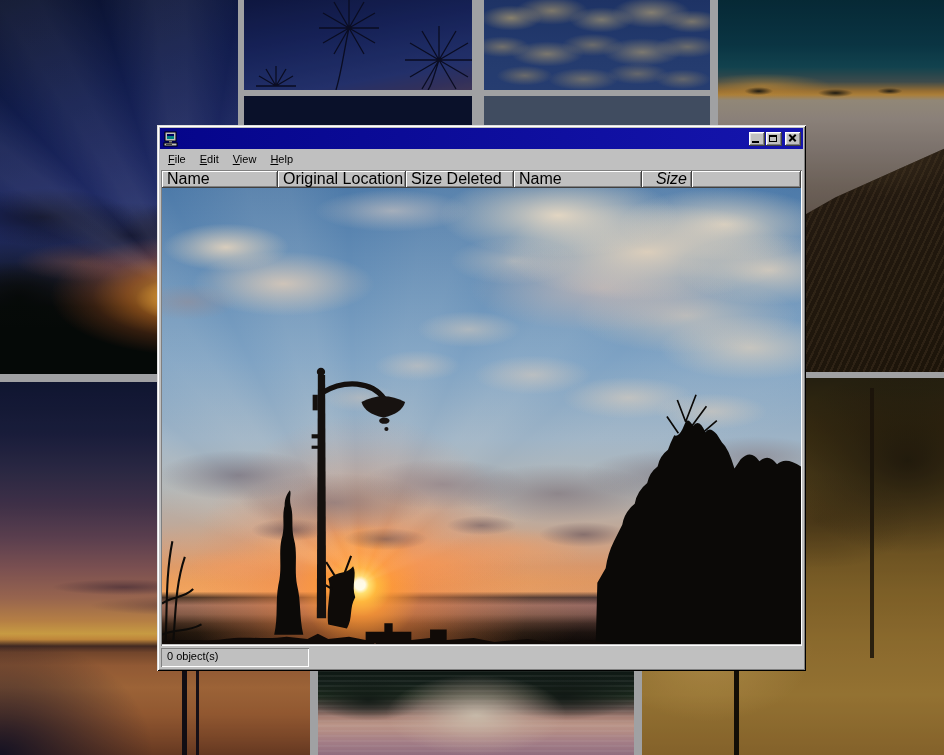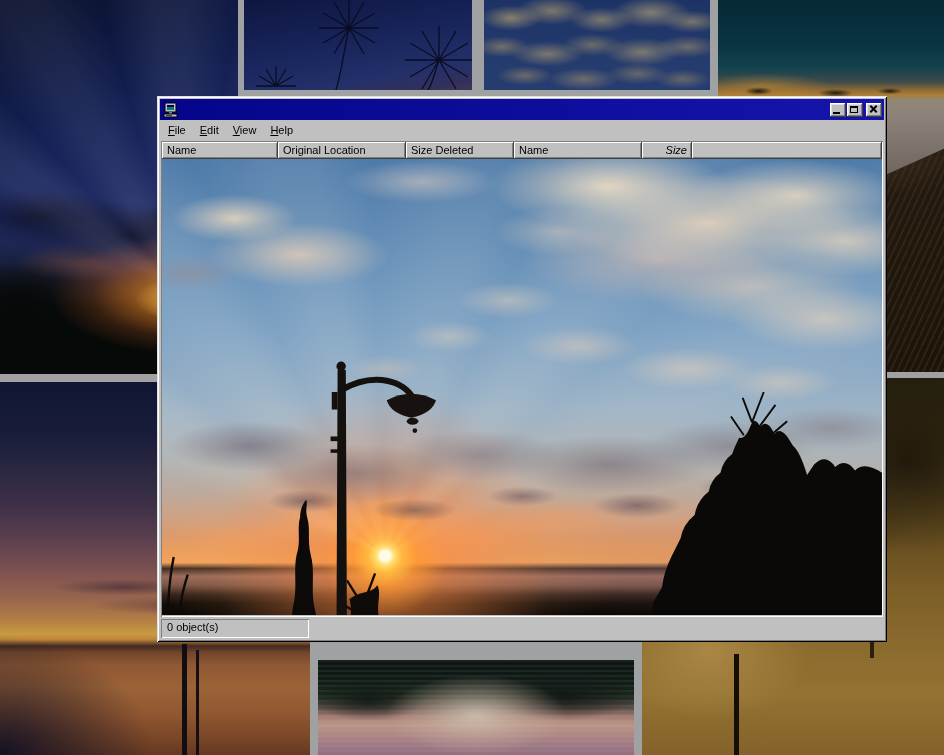--- a/index.html
+++ b/index.html
@@ -75,21 +75,21 @@
       radial-gradient(120px 60px at 58% 38%, rgba(60,44,16,.5), transparent 80%),
       linear-gradient(180deg,#2c2610 0%,#443512 14%,#5e4a1c 28%,#7c5e24 42%,#96722c 56%,#a88034 70%,#b38a3a 84%,#a07630 100%);}
   .tile-golden .pole1{position:absolute;left:228px;top:10px;width:4px;height:270px;background:rgba(30,22,8,.85);}
   .tile-golden .pole2{position:absolute;left:92px;top:276px;width:5px;height:101px;background:#161004;}
   .tile-golden svg{position:absolute;left:0;top:14px;}
   .tile-sliver-b{left:244px;top:96px;width:228px;height:64px;background:#0c1430;}
   .tile-sliver-c{left:484px;top:96px;width:226px;height:64px;background:#4e5c72;}
   .bg-dim{position:absolute;inset:0;background:rgba(8,8,18,.18);}
 
   
-  .window{position:absolute;left:157px;top:96px;width:730px;height:546px;
+  .window{position:absolute;left:157px;top:125px;width:649px;height:546px;
     background:#c0c0c0;padding:3px;box-sizing:border-box;
     box-shadow:inset 1px 1px 0 #dfdfdf, inset -1px -1px 0 #000,
                inset 2px 2px 0 #fff, inset -2px -2px 0 #808080;}
   .titlebar{height:21px;background:linear-gradient(90deg,#05058a,#1515ad);
     display:flex;align-items:center;padding:0 2px;}
   .app-icon{width:16px;height:16px;margin:0 3px 0 1px;flex:0 0 auto;}
   .title-text{color:#fff;font-size:11px;font-weight:bold;flex:1 1 auto;
     white-space:nowrap;overflow:hidden;}
   .tb-btns{display:flex;gap:0;}
   .win-btn{width:16px;height:14px;background:#c0c0c0;position:relative;margin-left:1px;
@@ -101,21 +101,21 @@
     border:1px solid #000;border-top-width:2px;box-sizing:border-box;}
   .btn-x::before,.btn-x::after{content:"";position:absolute;left:3px;top:5.5px;width:9px;height:2px;background:#000;}
   .btn-x::before{transform:rotate(45deg);}
   .btn-x::after{transform:rotate(-45deg);}
   .menubar{height:20px;display:flex;align-items:center;font-size:11px;color:#000;padding-left:1px;}
   .menu-item{padding:2px 7px;cursor:default;}
   .menu-item .accel{text-decoration:underline;}
   .listview{position:relative;height:476px;margin:1px 1px 0 1px;background:#c0c0c0;
     box-shadow:inset 1px 1px 0 #808080, inset -1px -1px 0 #fff;padding:1px;box-sizing:border-box;}
   .colheaders{display:flex;height:17px;}
-  .colheader{box-sizing:border-box;background:#c0c0c0;font-size:11px;color:#000;
+  .colheader{box-sizing:border-box;background:#c0c0c0;font-size:16px;color:#000;
     line-height:16px;padding:0 5px;white-space:nowrap;overflow:hidden;
     box-shadow:inset -1px -1px 0 #404040, inset 1px 1px 0 #fff, inset -2px -2px 0 #808080;}
   .ch-0{width:116px;} .ch-1{width:128px;} .ch-2{width:108px;} .ch-3{width:128px;}
   .ch-4{width:50px;text-align:right;font-style:italic;} .ch-5{flex:1 1 auto;}
   .statusbar{height:19px;margin:2px 1px 0 1px;display:flex;gap:3px;font-size:11px;color:#000;}
   .status-panel{box-shadow:inset 1px 1px 0 #808080, inset -1px -1px 0 #fff;
     padding:2px 4px 0 6px;box-sizing:border-box;white-space:nowrap;overflow:hidden;}
   .sp-objects{width:148px;flex:0 0 auto;}
   .sp-bytes{flex:1 1 auto;position:relative;}
   .resize-grip{position:absolute;right:1px;bottom:1px;width:13px;height:13px;

